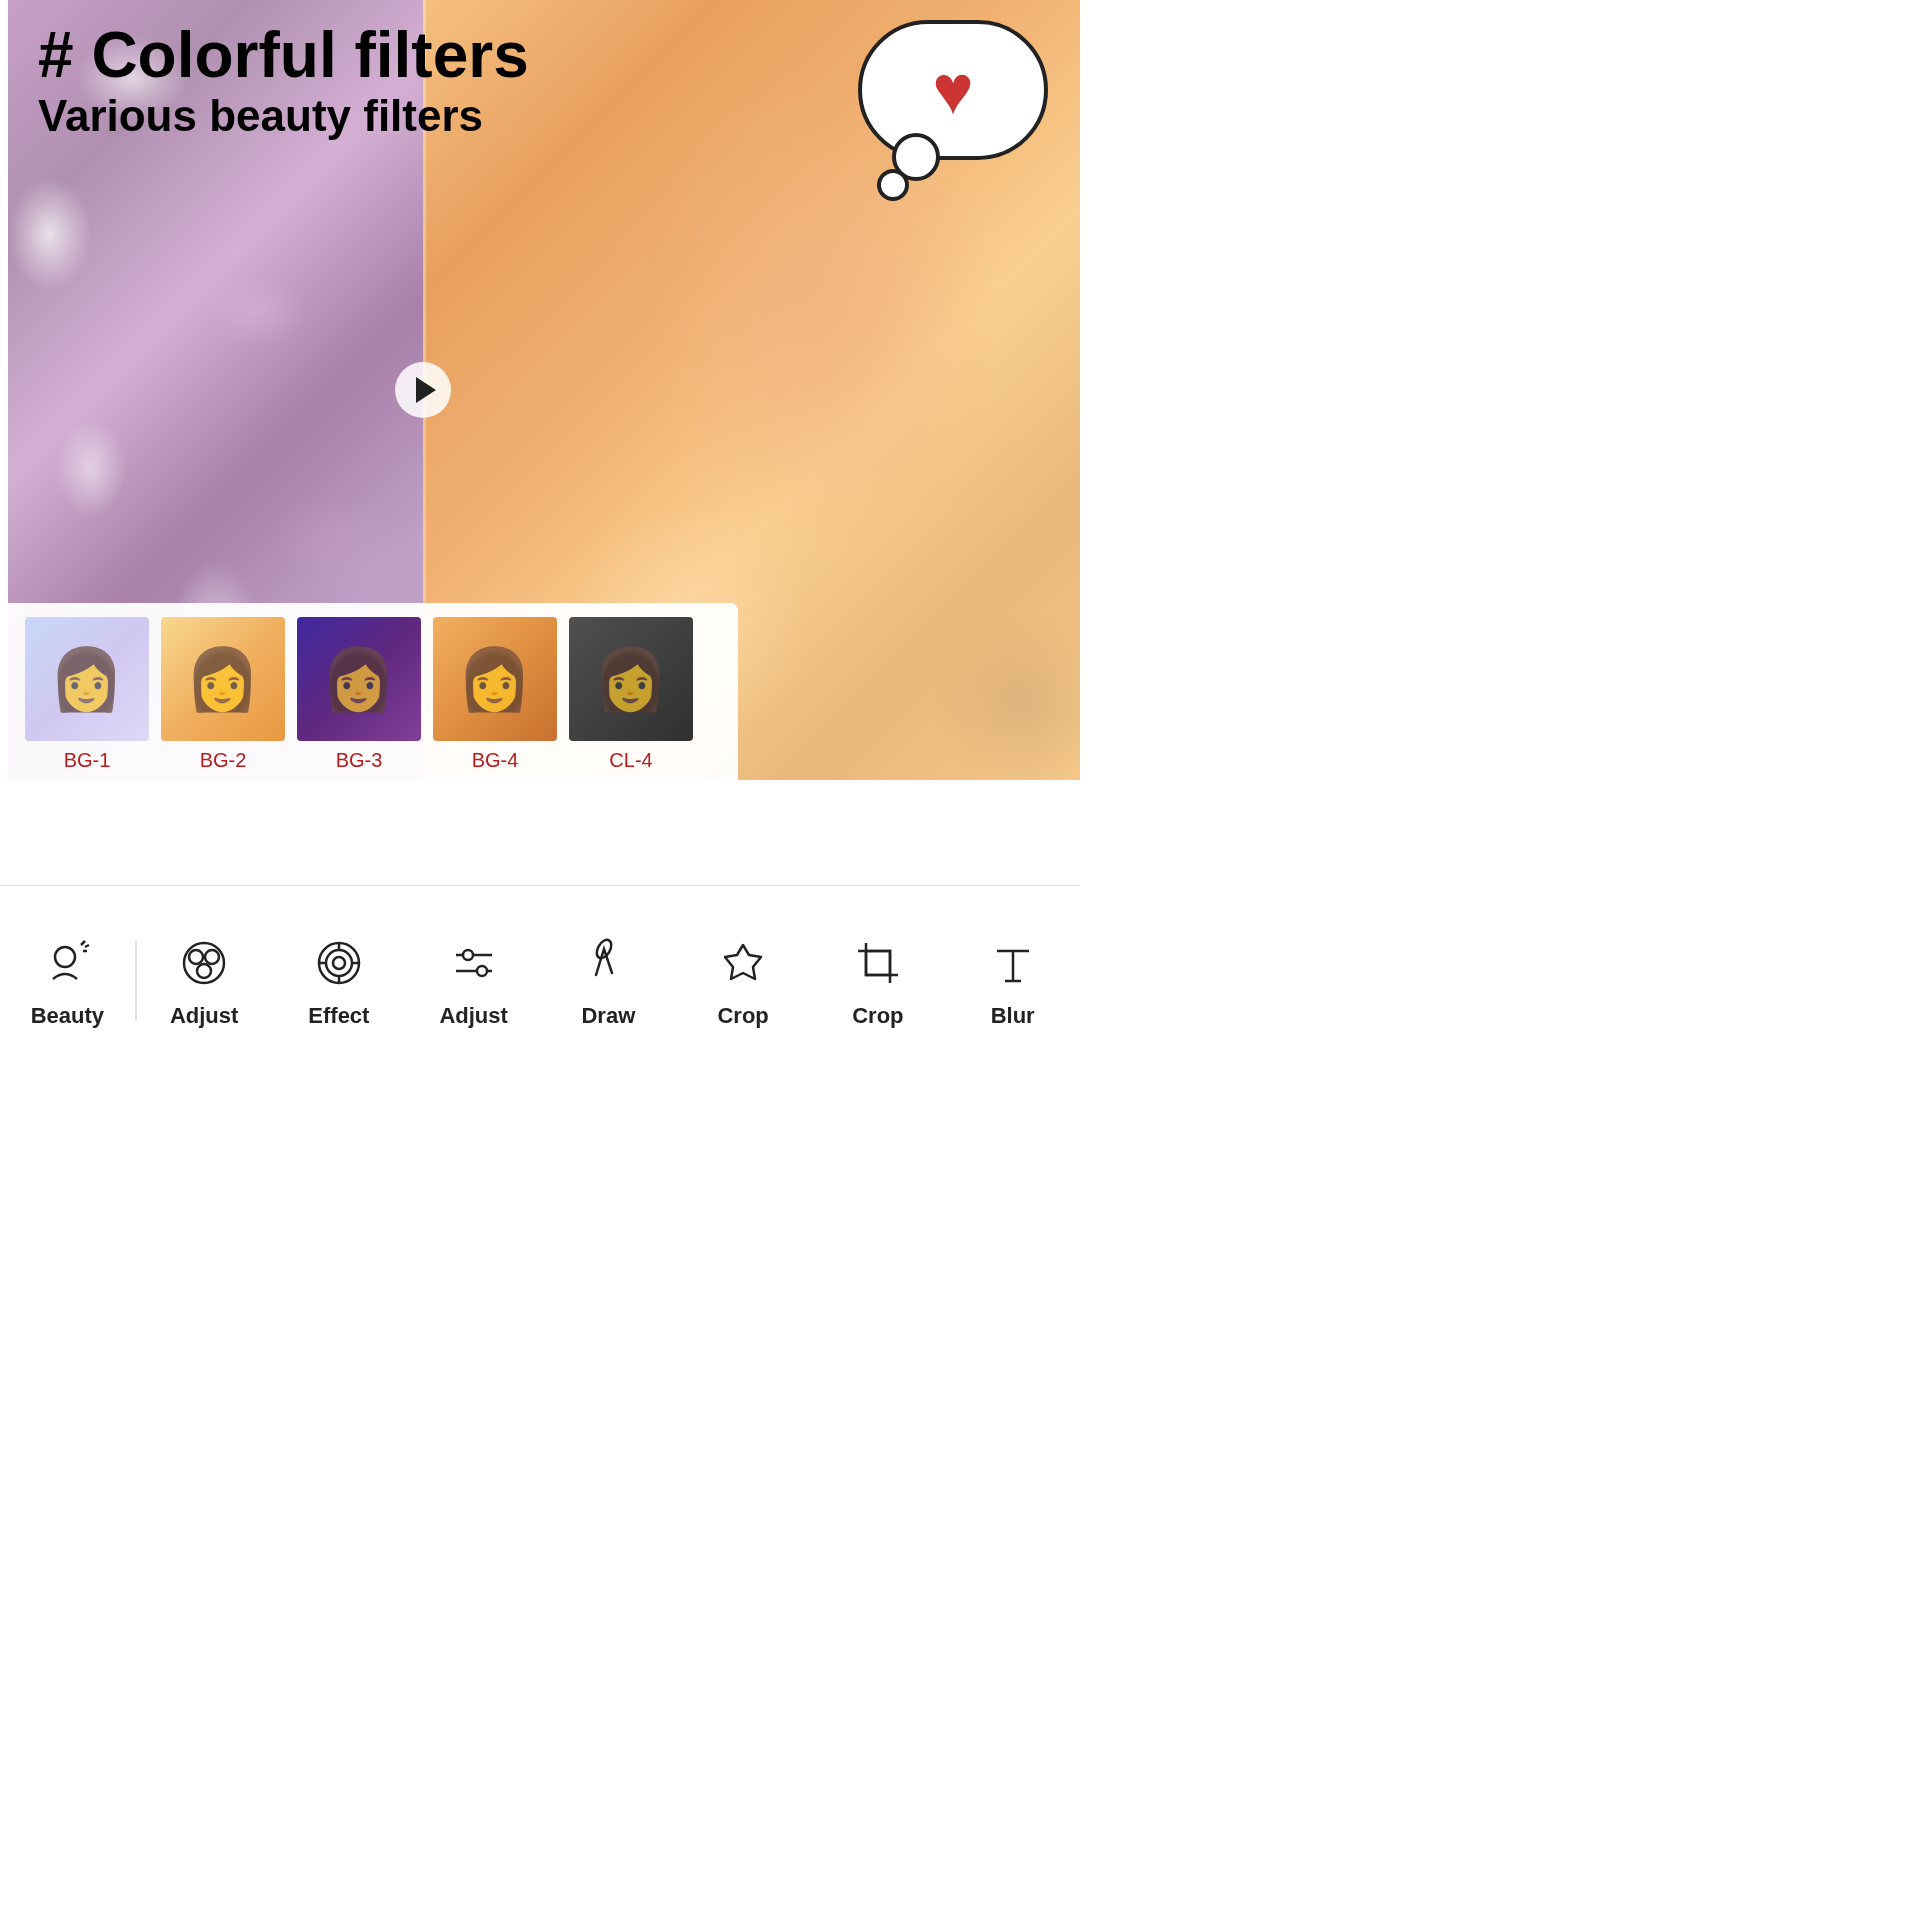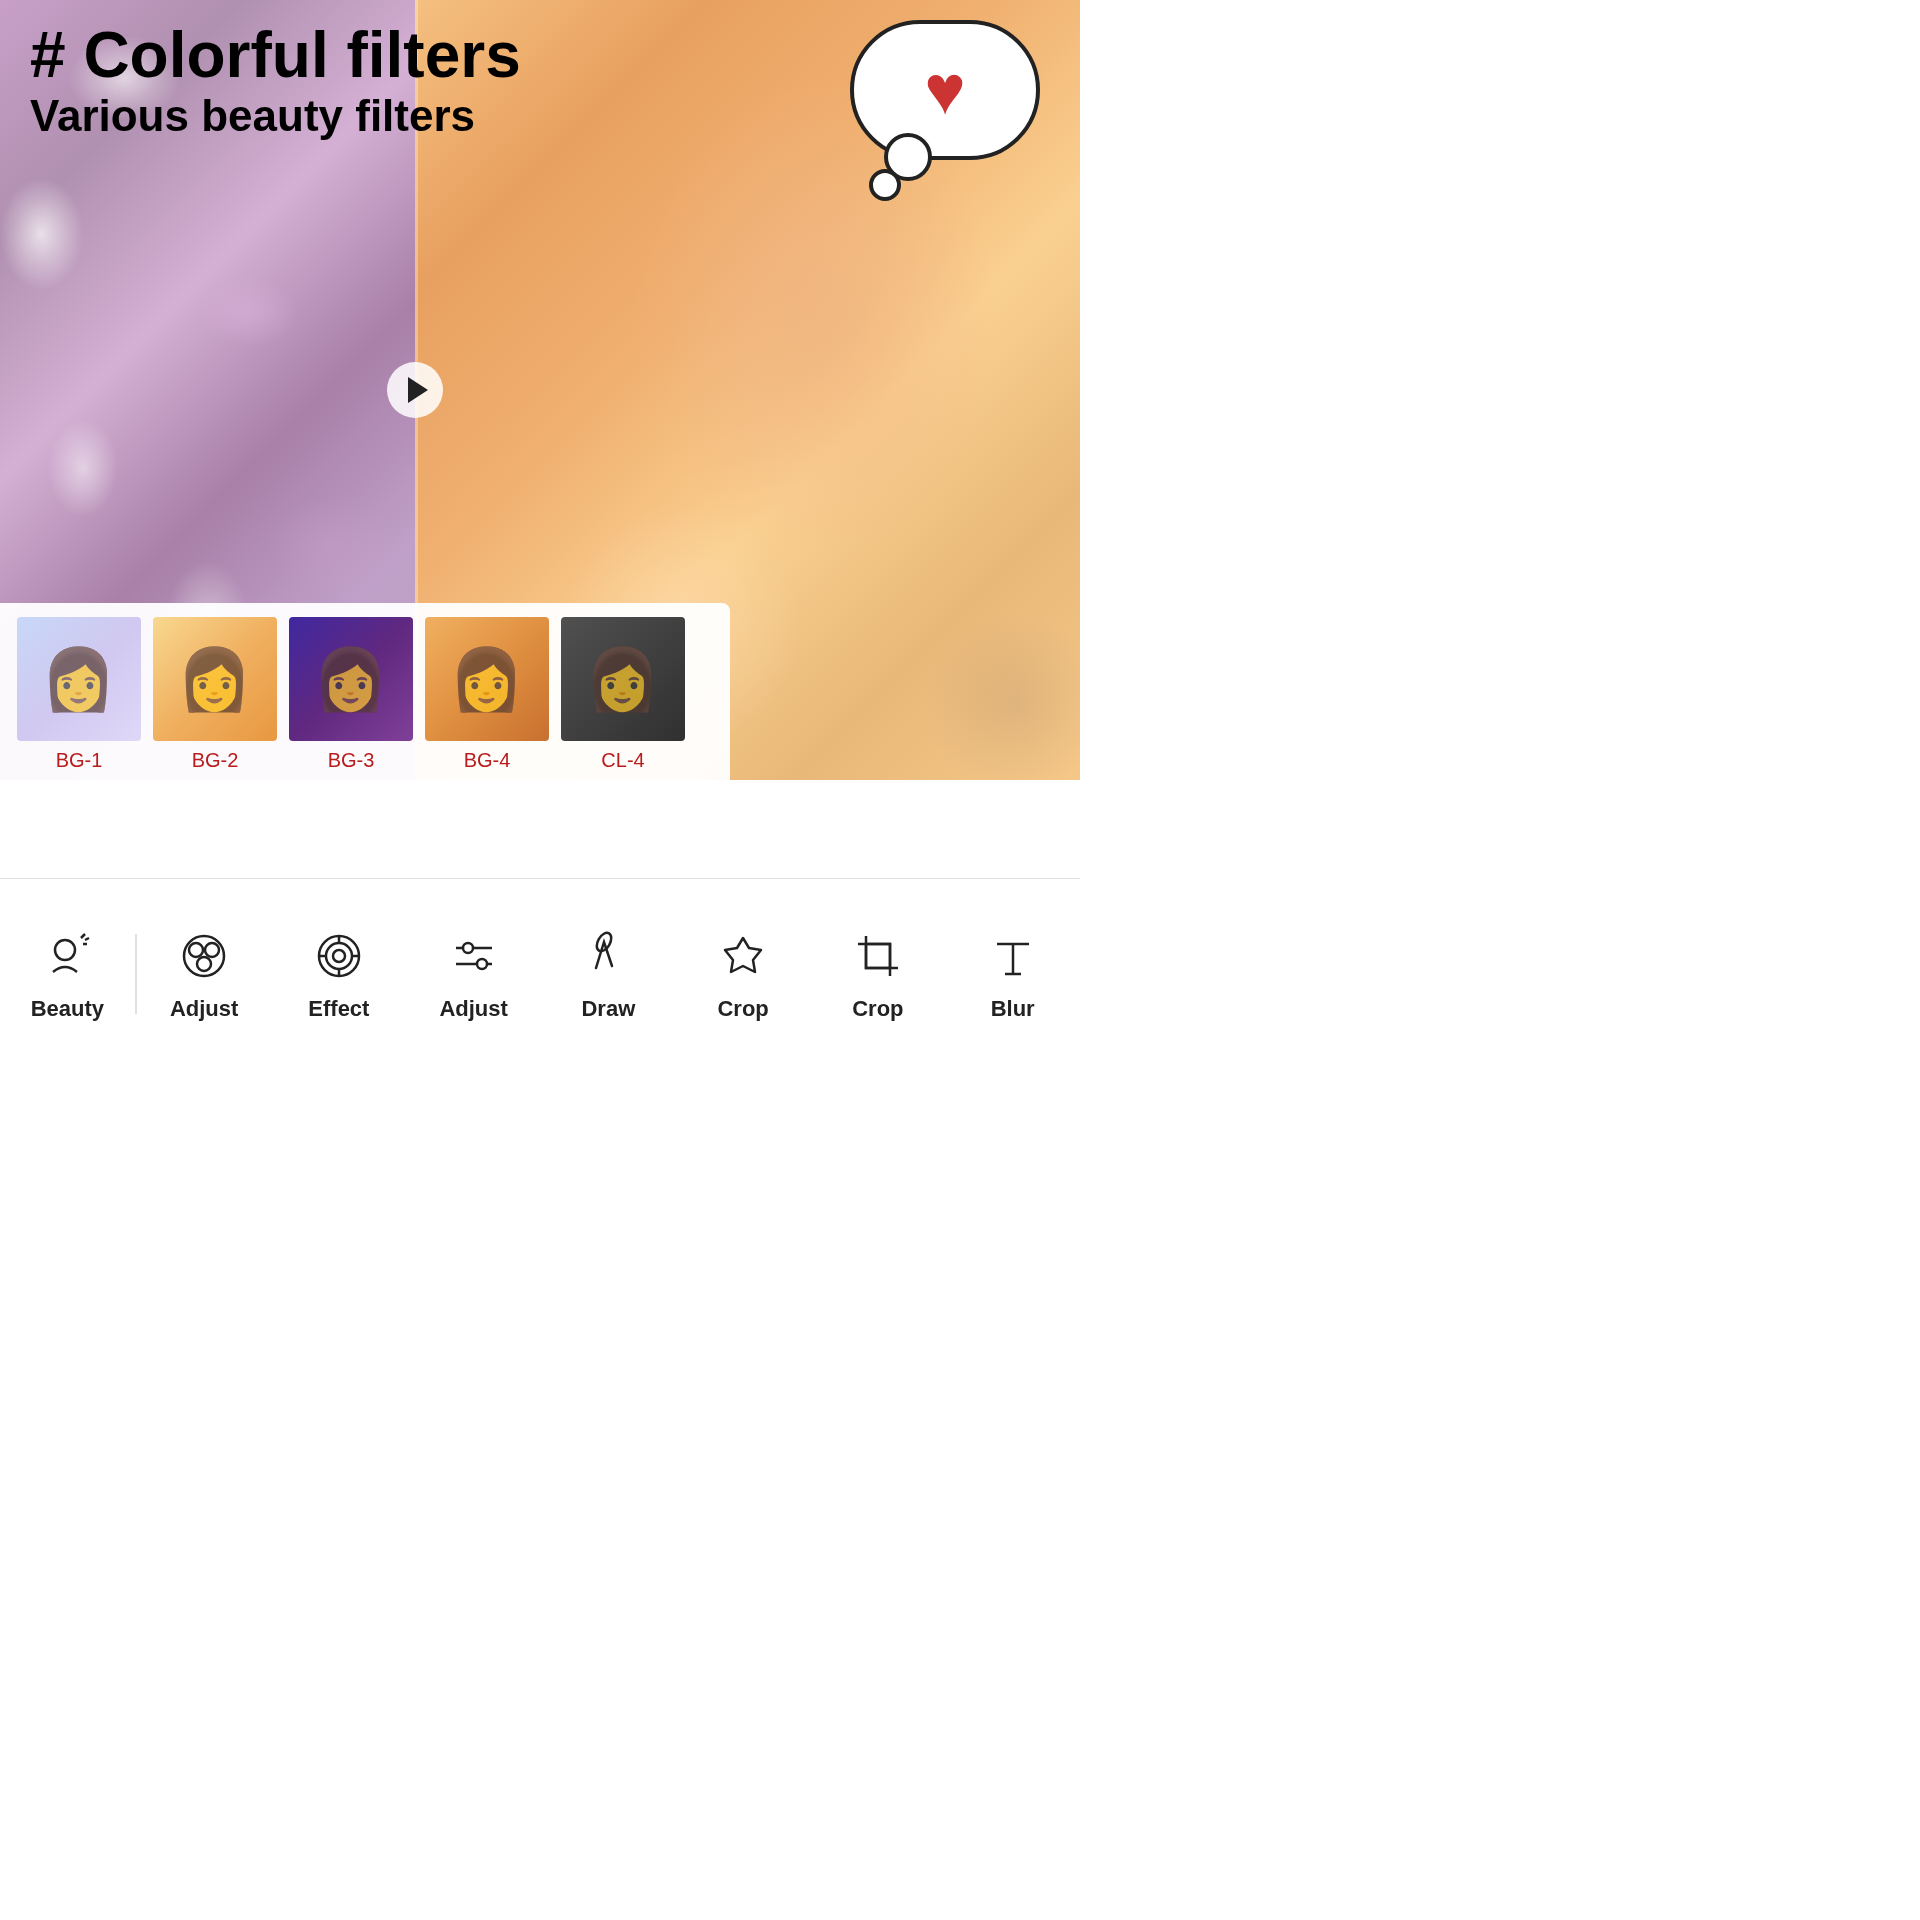--- a/index.html
+++ b/index.html
@@ -12,20 +12,21 @@
       overflow: hidden;
       position: relative;
     }
 
     
     .main-canvas {
       width: 100%;
       height: 780px;
       position: relative;
       display: flex;
+      margin-left: 8px;
     }
 
     .left-panel {
       width: 415px;
       height: 780px;
       background: linear-gradient(135deg, #c8a0c8 0%, #b090b0 20%, #d4b0d4 40%, #a880a8 60%, #c0a0c8 80%, #b8a0c0 100%);
       position: relative;
       overflow: hidden;
     }
 
@@ -242,21 +243,21 @@
     
     .bottom-toolbar {
       width: 100%;
       height: 190px;
       background: #fff;
       display: flex;
       align-items: center;
       justify-content: space-around;
       border-top: 1px solid #e0e0e0;
       position: absolute;
-      bottom: 12px;
+      bottom: 5px;
       left: 0;
     }
 
     .tool-item {
       display: flex;
       flex-direction: column;
       align-items: center;
       gap: 10px;
       cursor: pointer;
       padding: 15px 10px;

